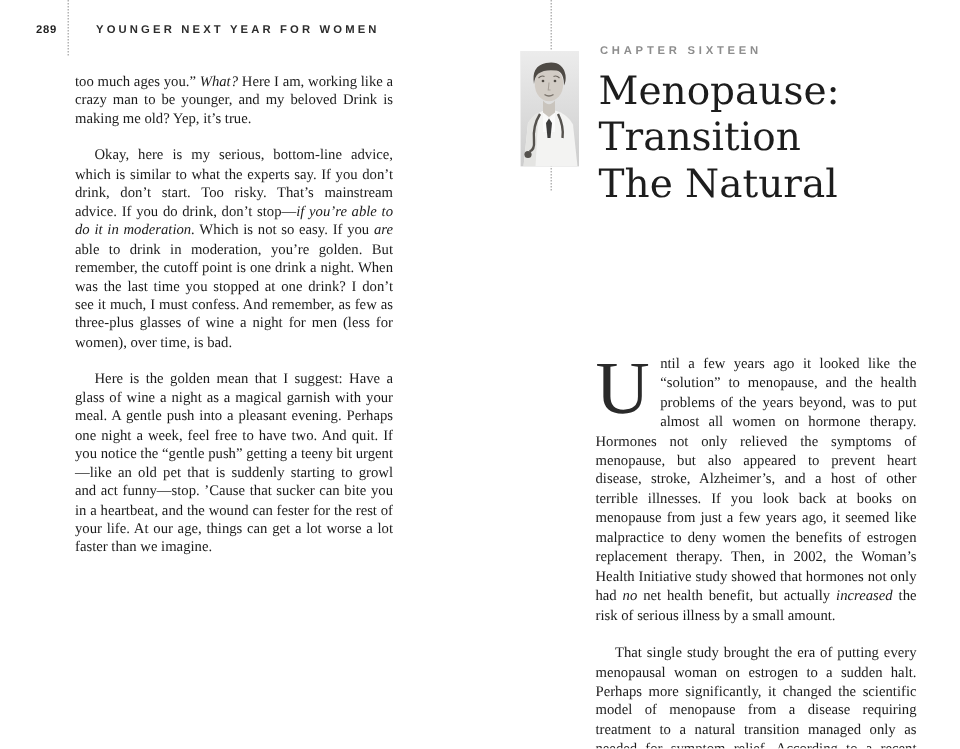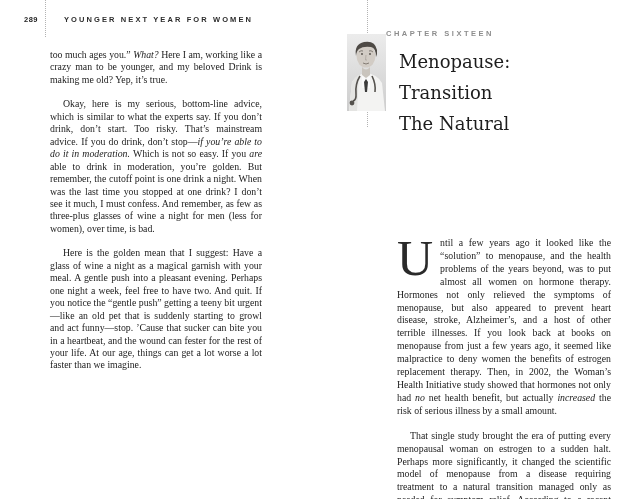--- a/index.html
+++ b/index.html
@@ -55,32 +55,32 @@
   }
   .chapter-photo {
     position: absolute;
     left: 347px; top: 34px;
     width: 39px; height: 77px;
     background: #e2e2e2;
     overflow: hidden;
   }
   .chapter-kicker {
     position: absolute;
-    left: 386px; top: 29px;
+    left: 400px; top: 29px;
     font: bold 7.5px "Liberation Sans", sans-serif;
     letter-spacing: 2.5px;
     color: #8d8d8d;
     white-space: nowrap;
   }
   .chapter-title {
     position: absolute;
     left: 399px; top: 46px;
     width: 235px;
     font-family: "DejaVu Serif", serif;
-    font-size: 18px;
+    font-size: 26px;
     line-height: 31px;
     font-weight: normal;
     color: #1d1d1d;
   }
   .right-body { left: 385px; top: 225px; width: 238px; line-height: 12.9px; }
   .dropcap {
     float: left;
     font-family: "Liberation Serif", serif;
     font-size: 50px;
     line-height: 40px;

